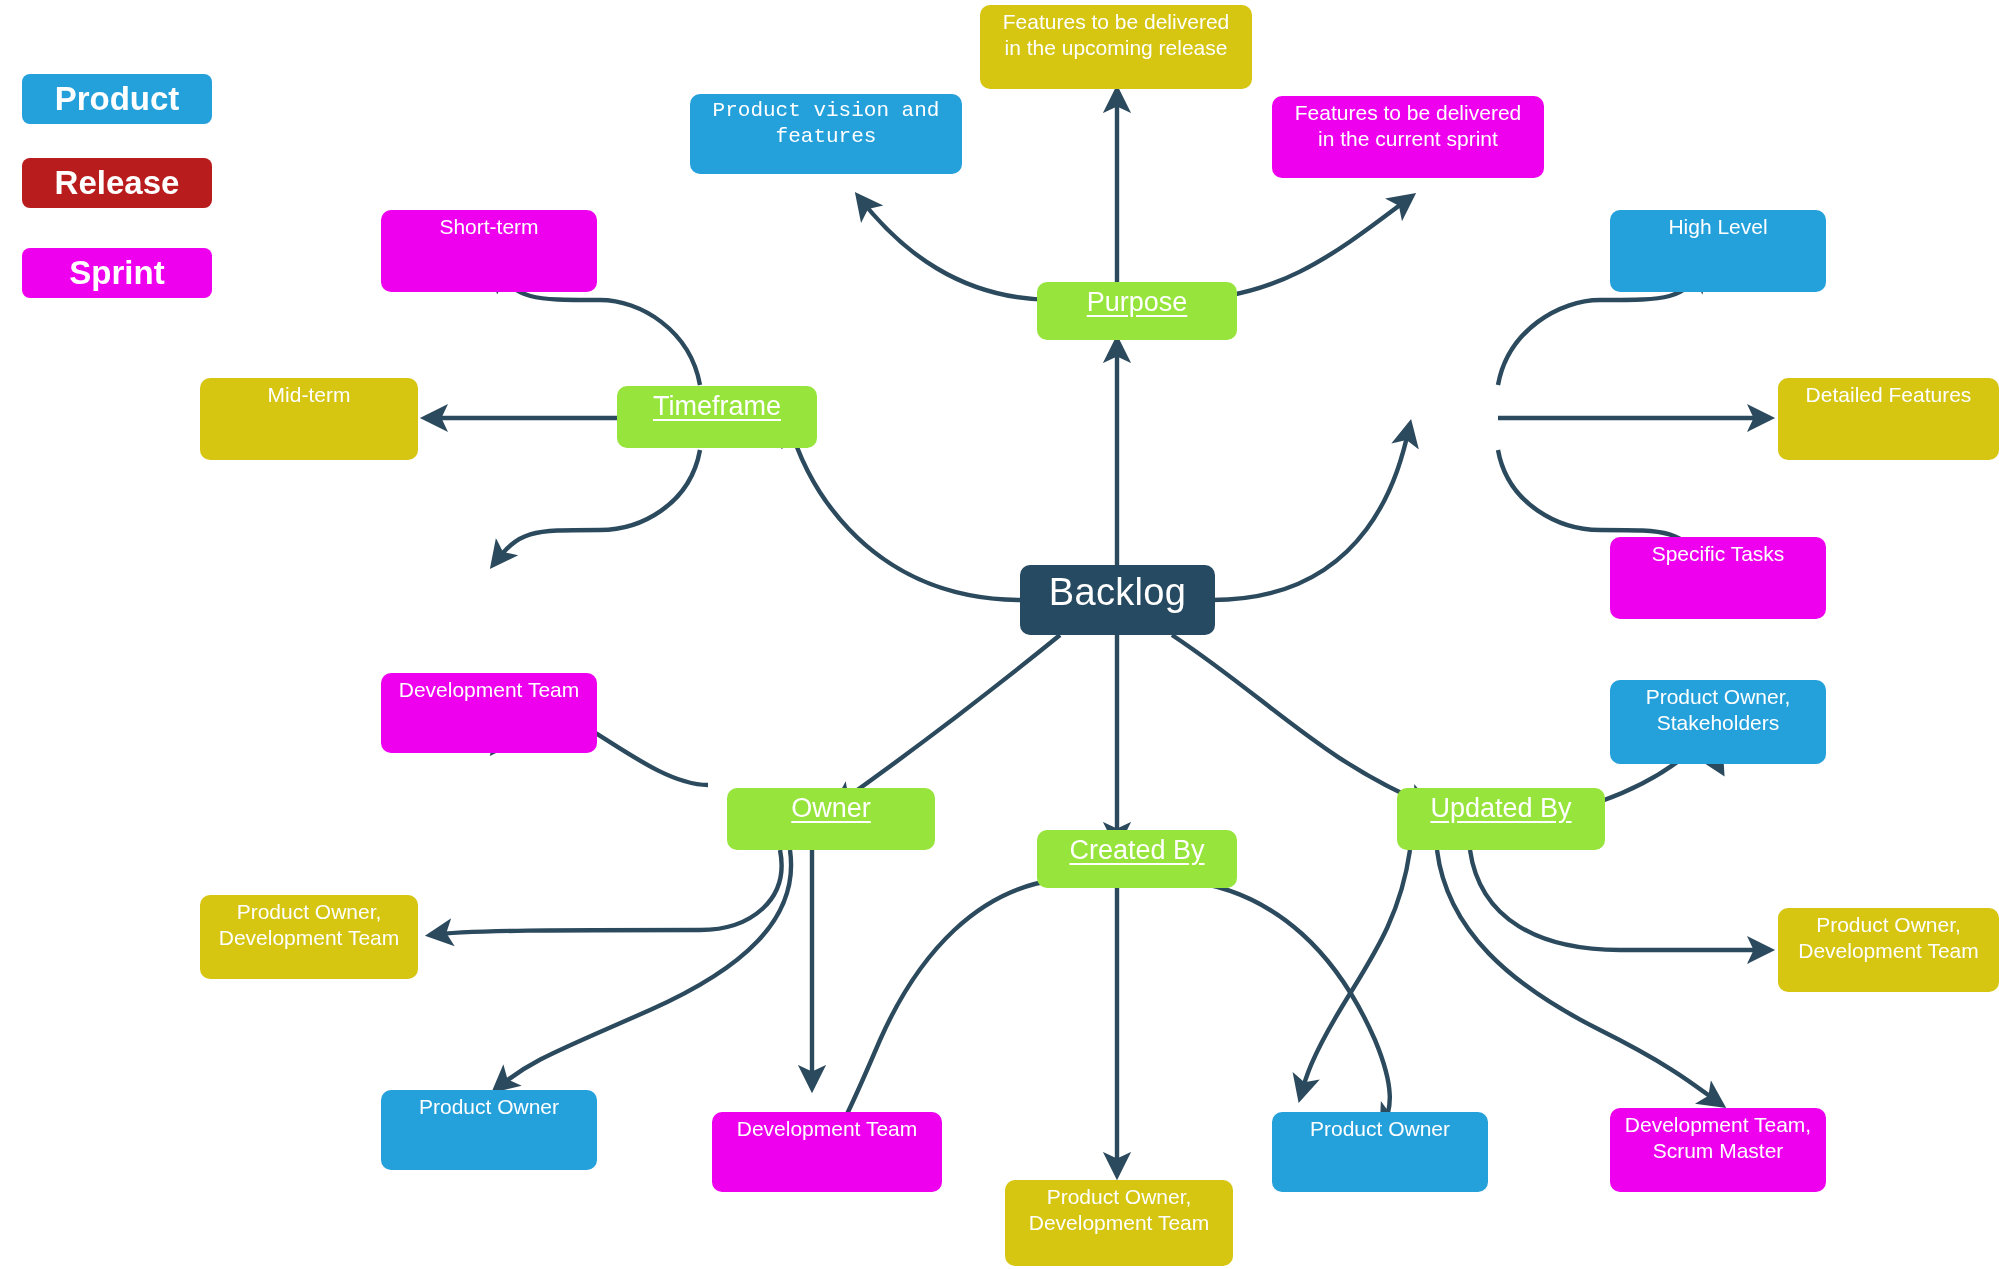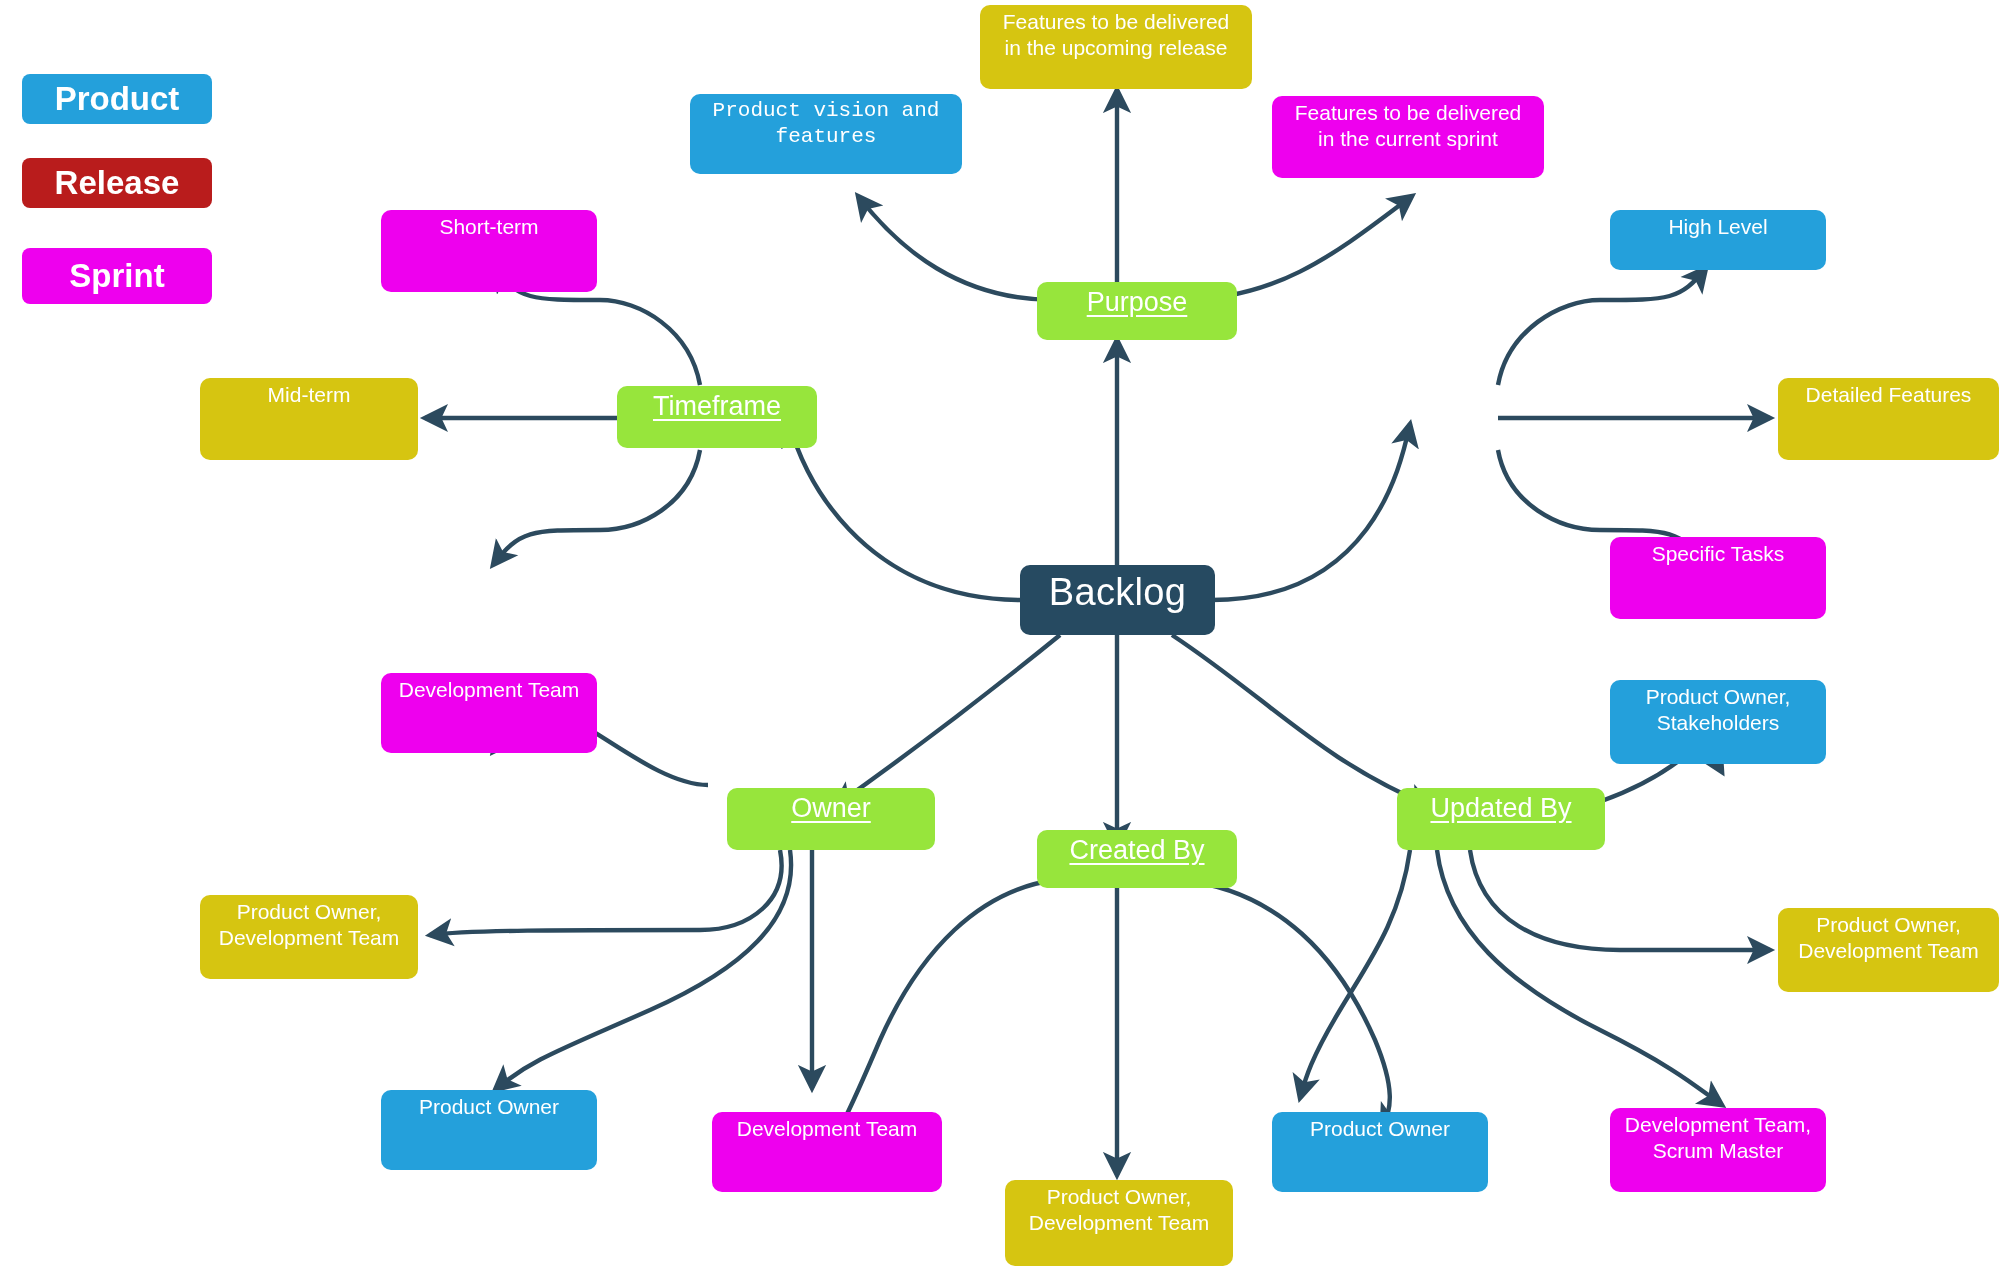--- a/index.html
+++ b/index.html
@@ -98,21 +98,21 @@
       <path d="M1410,850 C 1400,920 1370,960 1340,1010 C 1310,1060 1305,1080 1300,1098"></path>
     </g>
   </svg>
 
   <div class="legend-item" style="left:22px; top:74px; width:190px; height:50px; background:#24A0DB;">
     <span>Product</span>
   </div>
   <div class="legend-item" style="left:22px; top:158px; width:190px; height:50px; background:#b91c1c;">
     <span>Release</span>
   </div>
-  <div class="legend-item" style="left:22px; top:248px; width:190px; height:56px; background:#EE00EE;">
+  <div class="legend-item" style="left:22px; top:248px; width:190px; height:50px; background:#EE00EE;">
     <span>Sprint</span>
   </div>
 
   <div class="node root" style="left:1020px; top:565px; width:195px; height:70px;">
     <span>Backlog</span>
   </div>
 
   <div class="node branch" style="left:1018px; top:282px; width:200px; height:58px;">
     <span>Purpose</span>
   </div>
@@ -132,21 +132,21 @@
   <div class="node branch" style="left:598px; top:386px; width:200px; height:62px;">
     <span>Timeframe</span>
   </div>
   <div class="node leaf sprint" style="left:381px; top:210px; width:216px; height:82px;">
     <span>Short-term</span>
   </div>
   <div class="node leaf release" style="left:200px; top:378px; width:218px; height:82px;">
     <span>Mid-term</span>
   </div>
 
-  <div class="node leaf product" style="left:1610px; top:210px; width:216px; height:60px;">
+  <div class="node leaf product" style="left:1610px; top:210px; width:216px; height:82px;">
     <span>High Level</span>
   </div>
   <div class="node leaf release" style="left:1778px; top:378px; width:221px; height:82px;">
     <span>Detailed Features</span>
   </div>
   <div class="node leaf sprint" style="left:1610px; top:537px; width:216px; height:82px;">
     <span>Specific Tasks</span>
   </div>
 
   <div class="node branch" style="left:708px; top:788px; width:208px; height:62px;">

